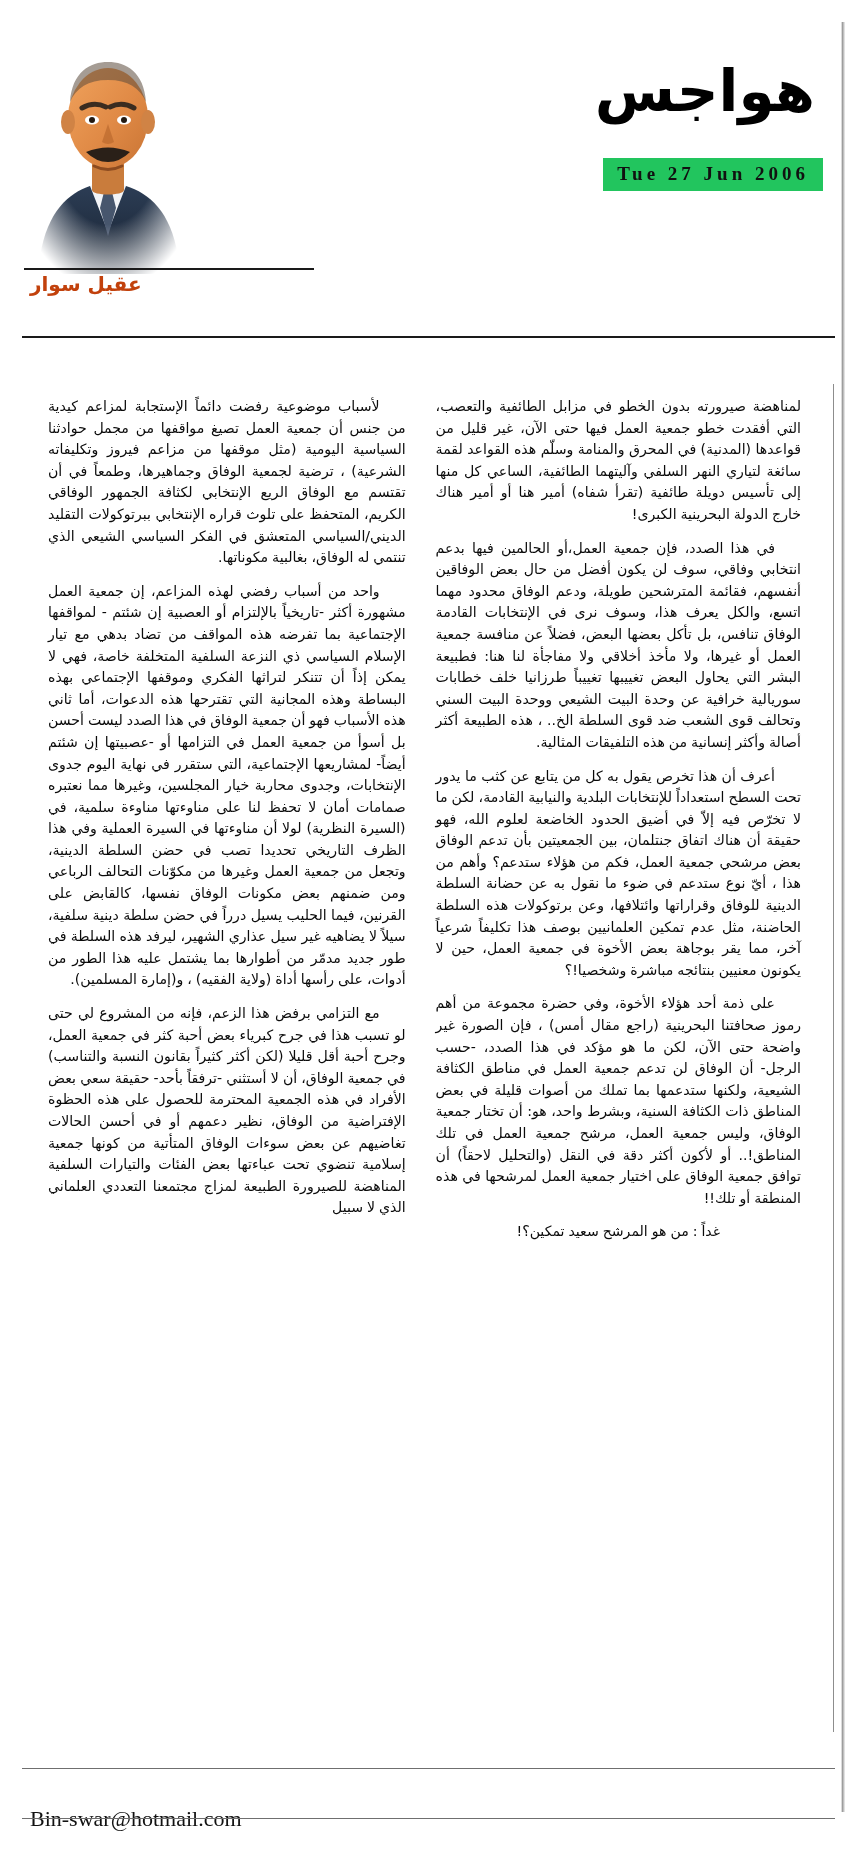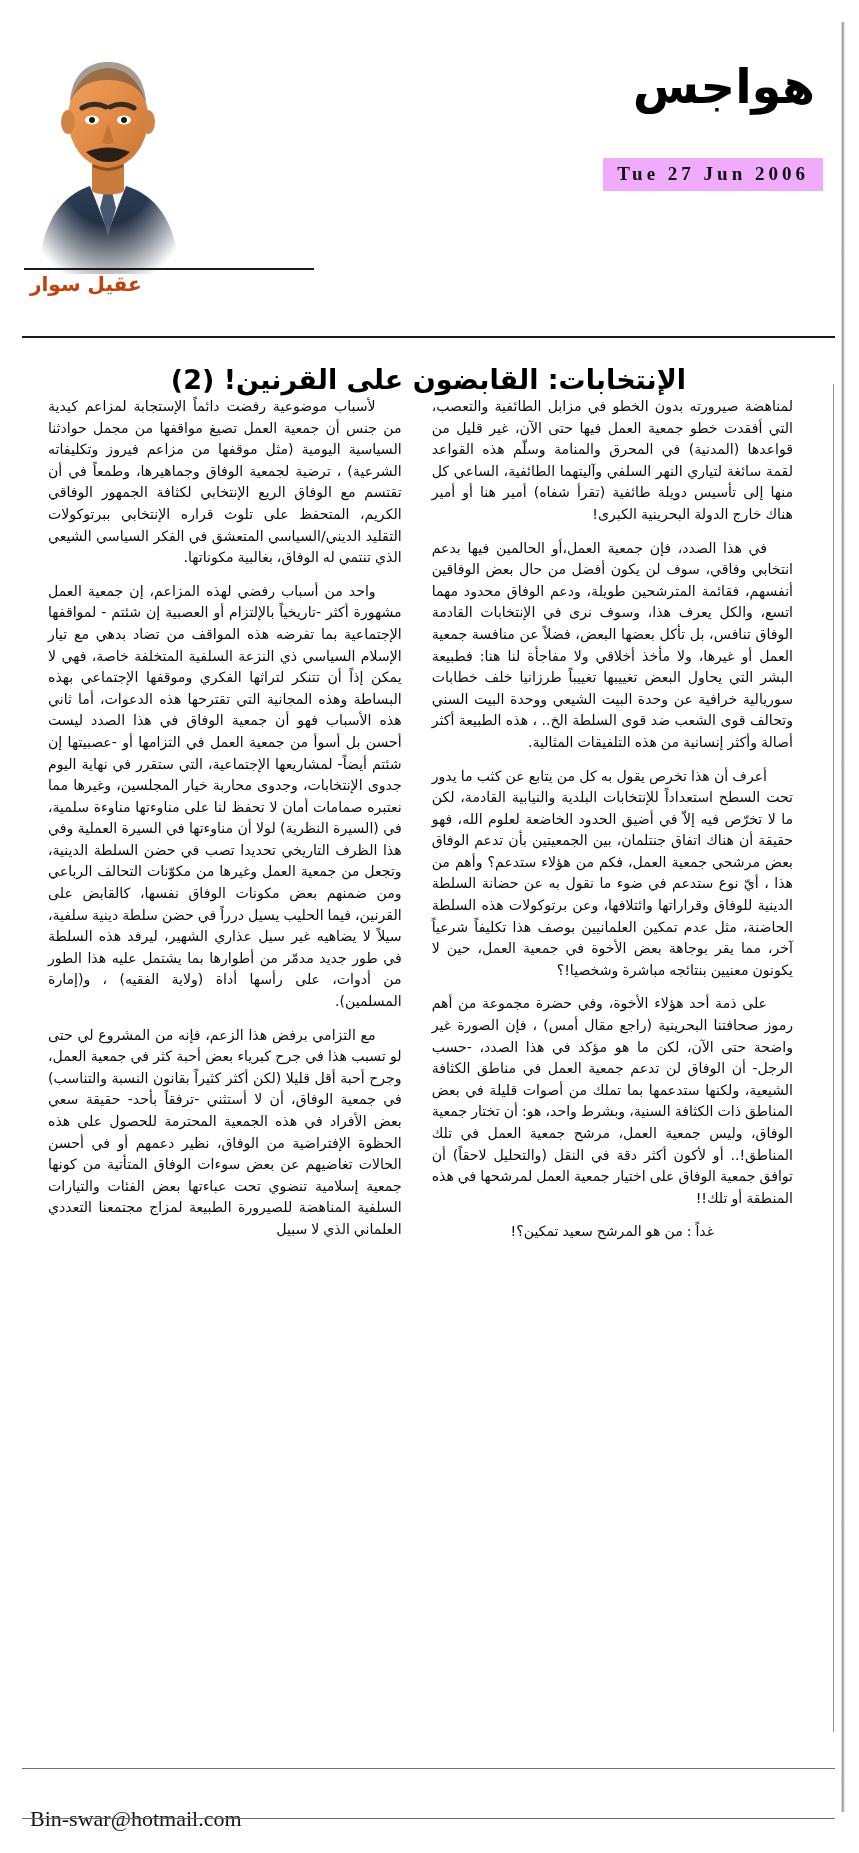--- a/index.html
+++ b/index.html
@@ -50,32 +50,32 @@
     overflow: hidden;
   }
   .portrait svg { display: block; }
 
   .kicker-title {
     position: absolute;
     top: 62px;
     right: 44px;
     font-family: "DejaVu Sans", sans-serif;
     font-weight: 700;
-    font-size: 48px;
+    font-size: 58px;
     line-height: 1;
     color: #000;
     letter-spacing: -1px;
     direction: rtl;
   }
 
   .date-badge {
     position: absolute;
     top: 158px;
     right: 36px;
-    background: #f0abfc;
+    background: #22c55e;
     color: #111;
     font-family: "Liberation Serif", serif;
     font-size: 19px;
     font-weight: 700;
     letter-spacing: 4px;
     padding: 5px 14px 6px 14px;
     direction: ltr;
     white-space: nowrap;
   }
 
@@ -155,21 +155,21 @@
     text-indent: 26px;
   }
   .col p.cont { text-indent: 0; }
   .col p.center { text-align: center; text-indent: 0; }
 
   
   .col-left {
     margin-left: 0;
     padding-left: 6px;
     border-right: 1px solid #8d8d8d;
-    padding-right: 28px;
+    padding-right: 20px;
     width: 400px;
   }
   .col-right {
     padding-left: 14px;
     padding-right: 0;
     width: 392px;
   }
 
   
   .footer-rule-top {
@@ -262,21 +262,20 @@
 
     <div class="kicker-title">هواجس</div>
 
     <div class="date-badge">Tue 27 Jun 2006</div>
   </div>
 
   <div class="byline-rule"></div>
   <div class="byline-name">عقيل سوار</div>
 
   <div class="headline-rule"></div>
-  <h1 class="headline">الإنتخابات: القابضون على القرنين! (2)</h1>
 
   <div class="article">
 
     <div class="col col-left">
       <p class="cont">لمناهضة صيرورته بدون الخطو في مزابل الطائفية والتعصب، التي أفقدت خطو جمعية العمل فيها حتى الآن، غير قليل من قواعدها (المدنية) في المحرق والمنامة وسلّم هذه القواعد لقمة سائغة لتياري النهر السلفي وآليتهما الطائفية، الساعي كل منها إلى تأسيس دويلة طائفية (تقرأ شفاه) أمير هنا أو أمير هناك خارج الدولة البحرينية الكبرى!</p>
       <p>في هذا الصدد، فإن جمعية العمل،أو الحالمين فيها بدعم انتخابي وفاقي، سوف لن يكون أفضل من حال بعض الوفاقين أنفسهم، فقائمة المترشحين طويلة، ودعم الوفاق محدود مهما اتسع، والكل يعرف هذا، وسوف نرى في الإنتخابات القادمة الوفاق تنافس، بل تأكل بعضها البعض، فضلاً عن منافسة جمعية العمل أو غيرها، ولا مأخذ أخلاقي ولا مفاجأة لنا هنا: فطبيعة البشر التي يحاول البعض تغييبها تغييباً طرزانيا خلف خطابات سوريالية خرافية عن وحدة البيت الشيعي ووحدة البيت السني وتحالف قوى الشعب ضد قوى السلطة الخ.. ، هذه الطبيعة أكثر أصالة وأكثر إنسانية من هذه التلفيقات المثالية.</p>
       <p>أعرف أن هذا تخرص يقول به كل من يتابع عن كثب ما يدور تحت السطح استعداداً للإنتخابات البلدية والنيابية القادمة، لكن ما لا تخرّص فيه إلاّ في أضيق الحدود الخاضعة لعلوم الله، فهو حقيقة أن هناك اتفاق جنتلمان، بين الجمعيتين بأن تدعم الوفاق بعض مرشحي جمعية العمل، فكم من هؤلاء ستدعم؟ وأهم من هذا ، أيّ نوع ستدعم في ضوء ما نقول به عن حضانة السلطة الدينية للوفاق وقراراتها وائتلافها، وعن برتوكولات هذه السلطة الحاضنة، مثل عدم تمكين العلمانيين بوصف هذا تكليفاً شرعياً آخر، مما يقر بوجاهة بعض الأخوة في جمعية العمل، حين لا يكونون معنيين بنتائجه مباشرة وشخصيا!؟</p>
       <p>على ذمة أحد هؤلاء الأخوة، وفي حضرة مجموعة من أهم رموز صحافتنا البحرينية (راجع مقال أمس) ، فإن الصورة غير واضحة حتى الآن، لكن ما هو مؤكد في هذا الصدد، -حسب الرجل- أن الوفاق لن تدعم جمعية العمل في مناطق الكثافة الشيعية، ولكنها ستدعمها بما تملك من أصوات قليلة في بعض المناطق ذات الكثافة السنية، وبشرط واحد، هو: أن تختار جمعية الوفاق، وليس جمعية العمل، مرشح جمعية العمل في تلك المناطق!.. أو لأكون أكثر دقة في النقل (والتحليل لاحقاً) أن توافق جمعية الوفاق على اختيار جمعية العمل لمرشحها في هذه المنطقة أو تلك!!</p>
       <p class="center">غداً : من هو المرشح سعيد تمكين؟!</p>
     </div>

